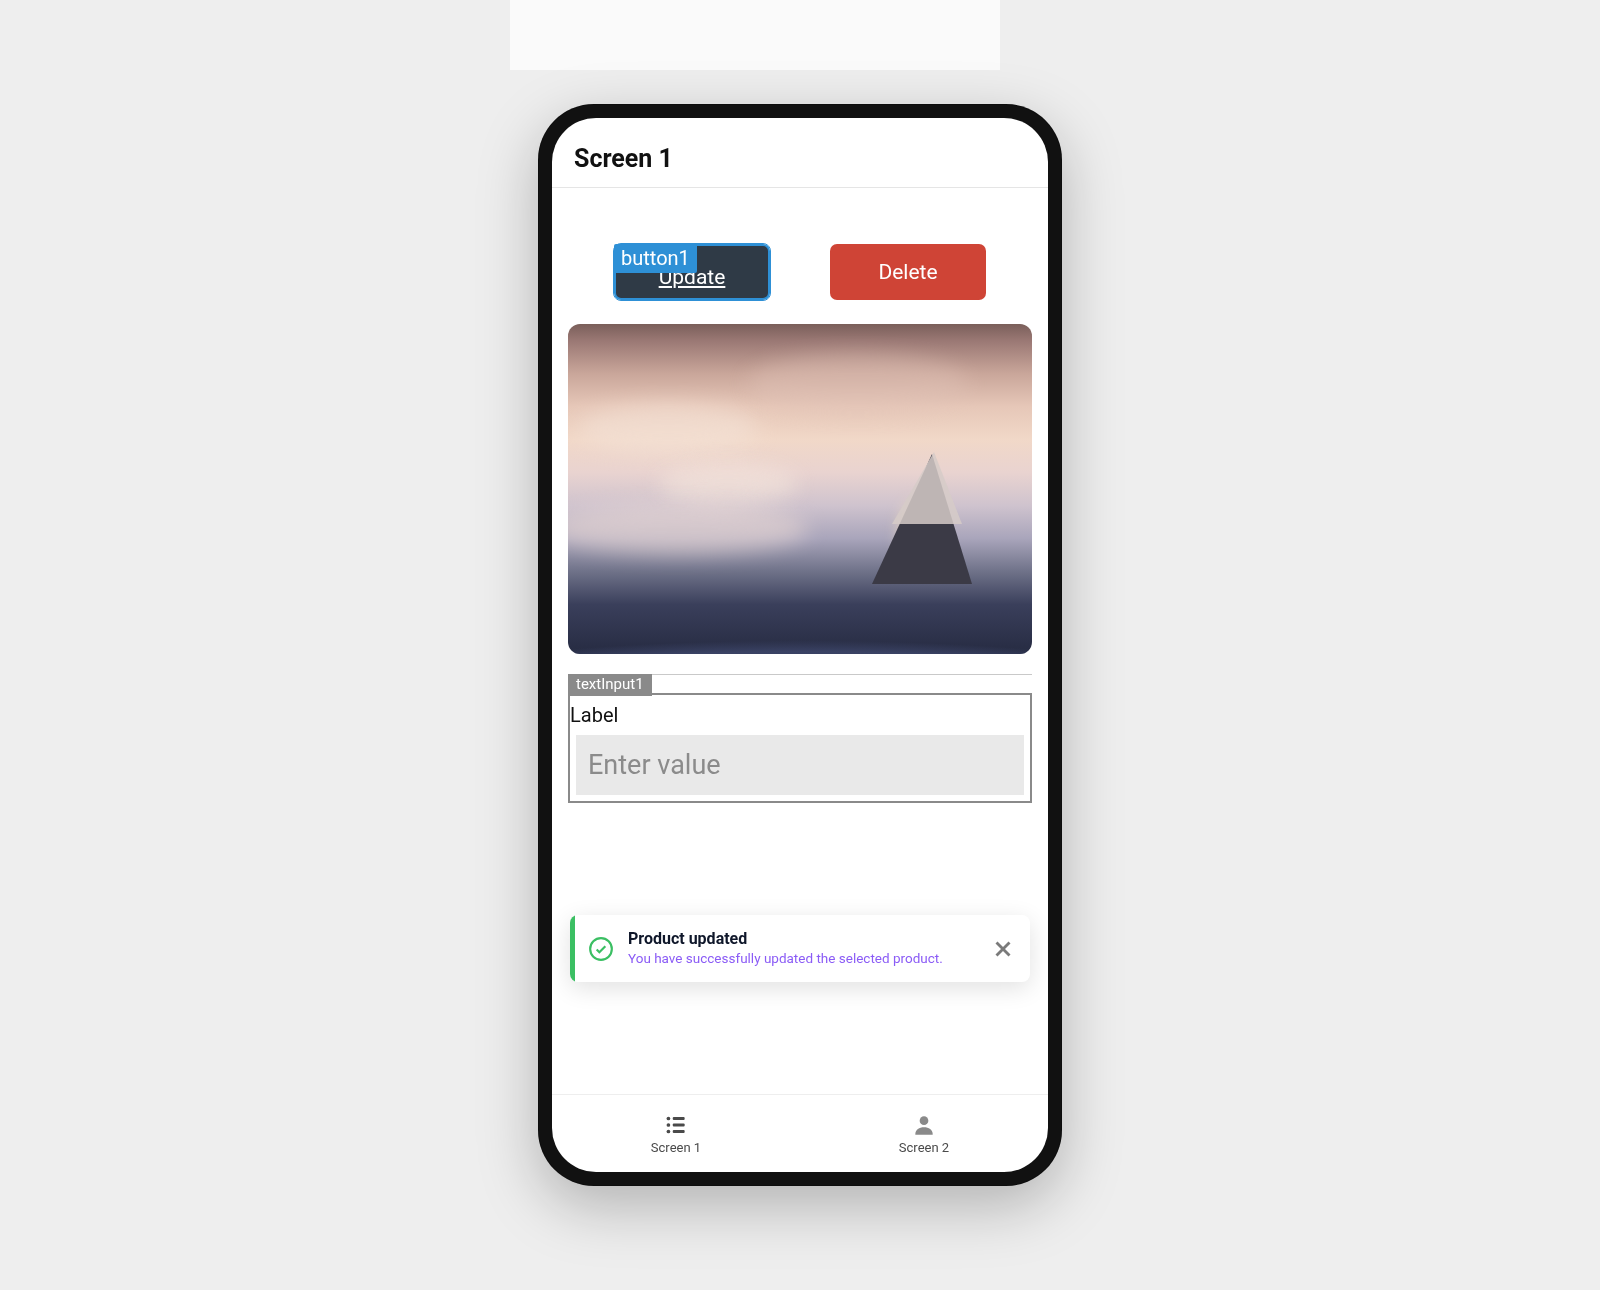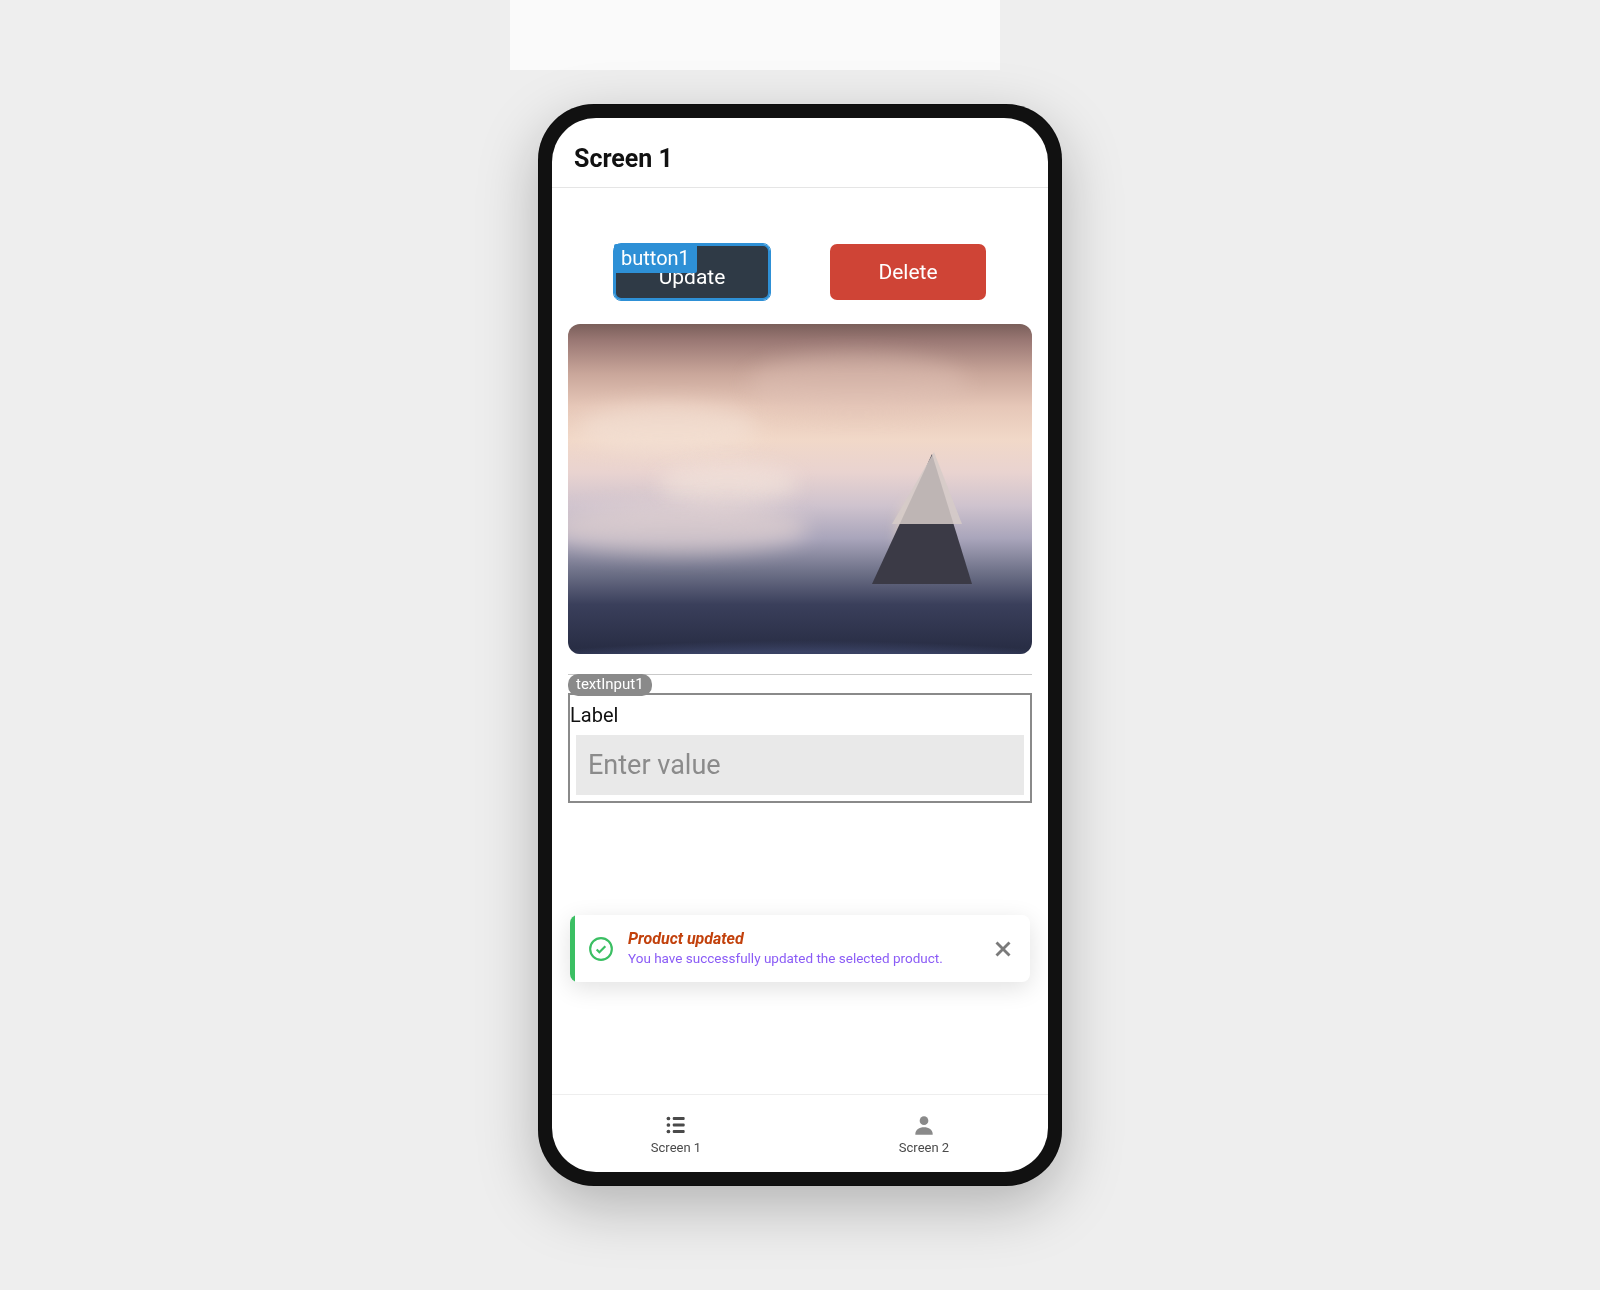--- a/index.html
+++ b/index.html
@@ -91,21 +91,21 @@
     position: absolute;
     top: -2px;
     left: -2px;
     background: #2e90d6;
     color: #fff;
     font-size: 20px;
     padding: 2px 7px 3px 7px;
     border-radius: 2px;
     font-weight: 400;
   }
-  .btn-text { padding-top: 10px; }
+  .btn-text { padding-top: 10px; text-decoration: underline; }
 
   .image-box {
     width: 100%;
     height: 330px;
     border-radius: 12px;
     overflow: hidden;
     position: relative;
     background: linear-gradient(to bottom,
       #7a5f5a 0%,
       #9a7874 5%,
@@ -173,21 +173,20 @@
     position: relative;
   }
   .input-tag {
     position: absolute;
     top: -1px;
     left: 0;
     background: #8a8a8a;
     color: #fff;
     font-size: 15px;
     padding: 1px 8px 3px 8px;
-    border-radius: 10px;
   }
   .input-frame {
     border: 2px solid #8a8a8a;
     margin-top: 18px;
   }
   .input-label {
     padding: 8px 0;
     font-size: 20px;
     color: #111;
     background: #fff;
@@ -220,21 +219,21 @@
     left: 0; top: 0; bottom: 0;
     width: 5px;
     background: #3bbf63;
   }
   .toast-icon {
     width: 26px; height: 26px;
     flex: 0 0 26px;
     margin-left: 8px;
   }
   .toast-body { flex: 1; }
-  .toast-title { font-size: 16px; font-weight: 700; color: #c2410c; font-style: italic; }
+  .toast-title { font-size: 16px; font-weight: 700; color: #0f172a; }
   .toast-msg { font-size: 13.5px; color: #8b5cf6; margin-top: 2px; line-height: 1.3; }
   .toast-close {
     width: 26px; height: 26px;
     color: #7a7a7a;
     cursor: pointer;
   }
 
   
   .bottom-nav {
     height: 78px;

